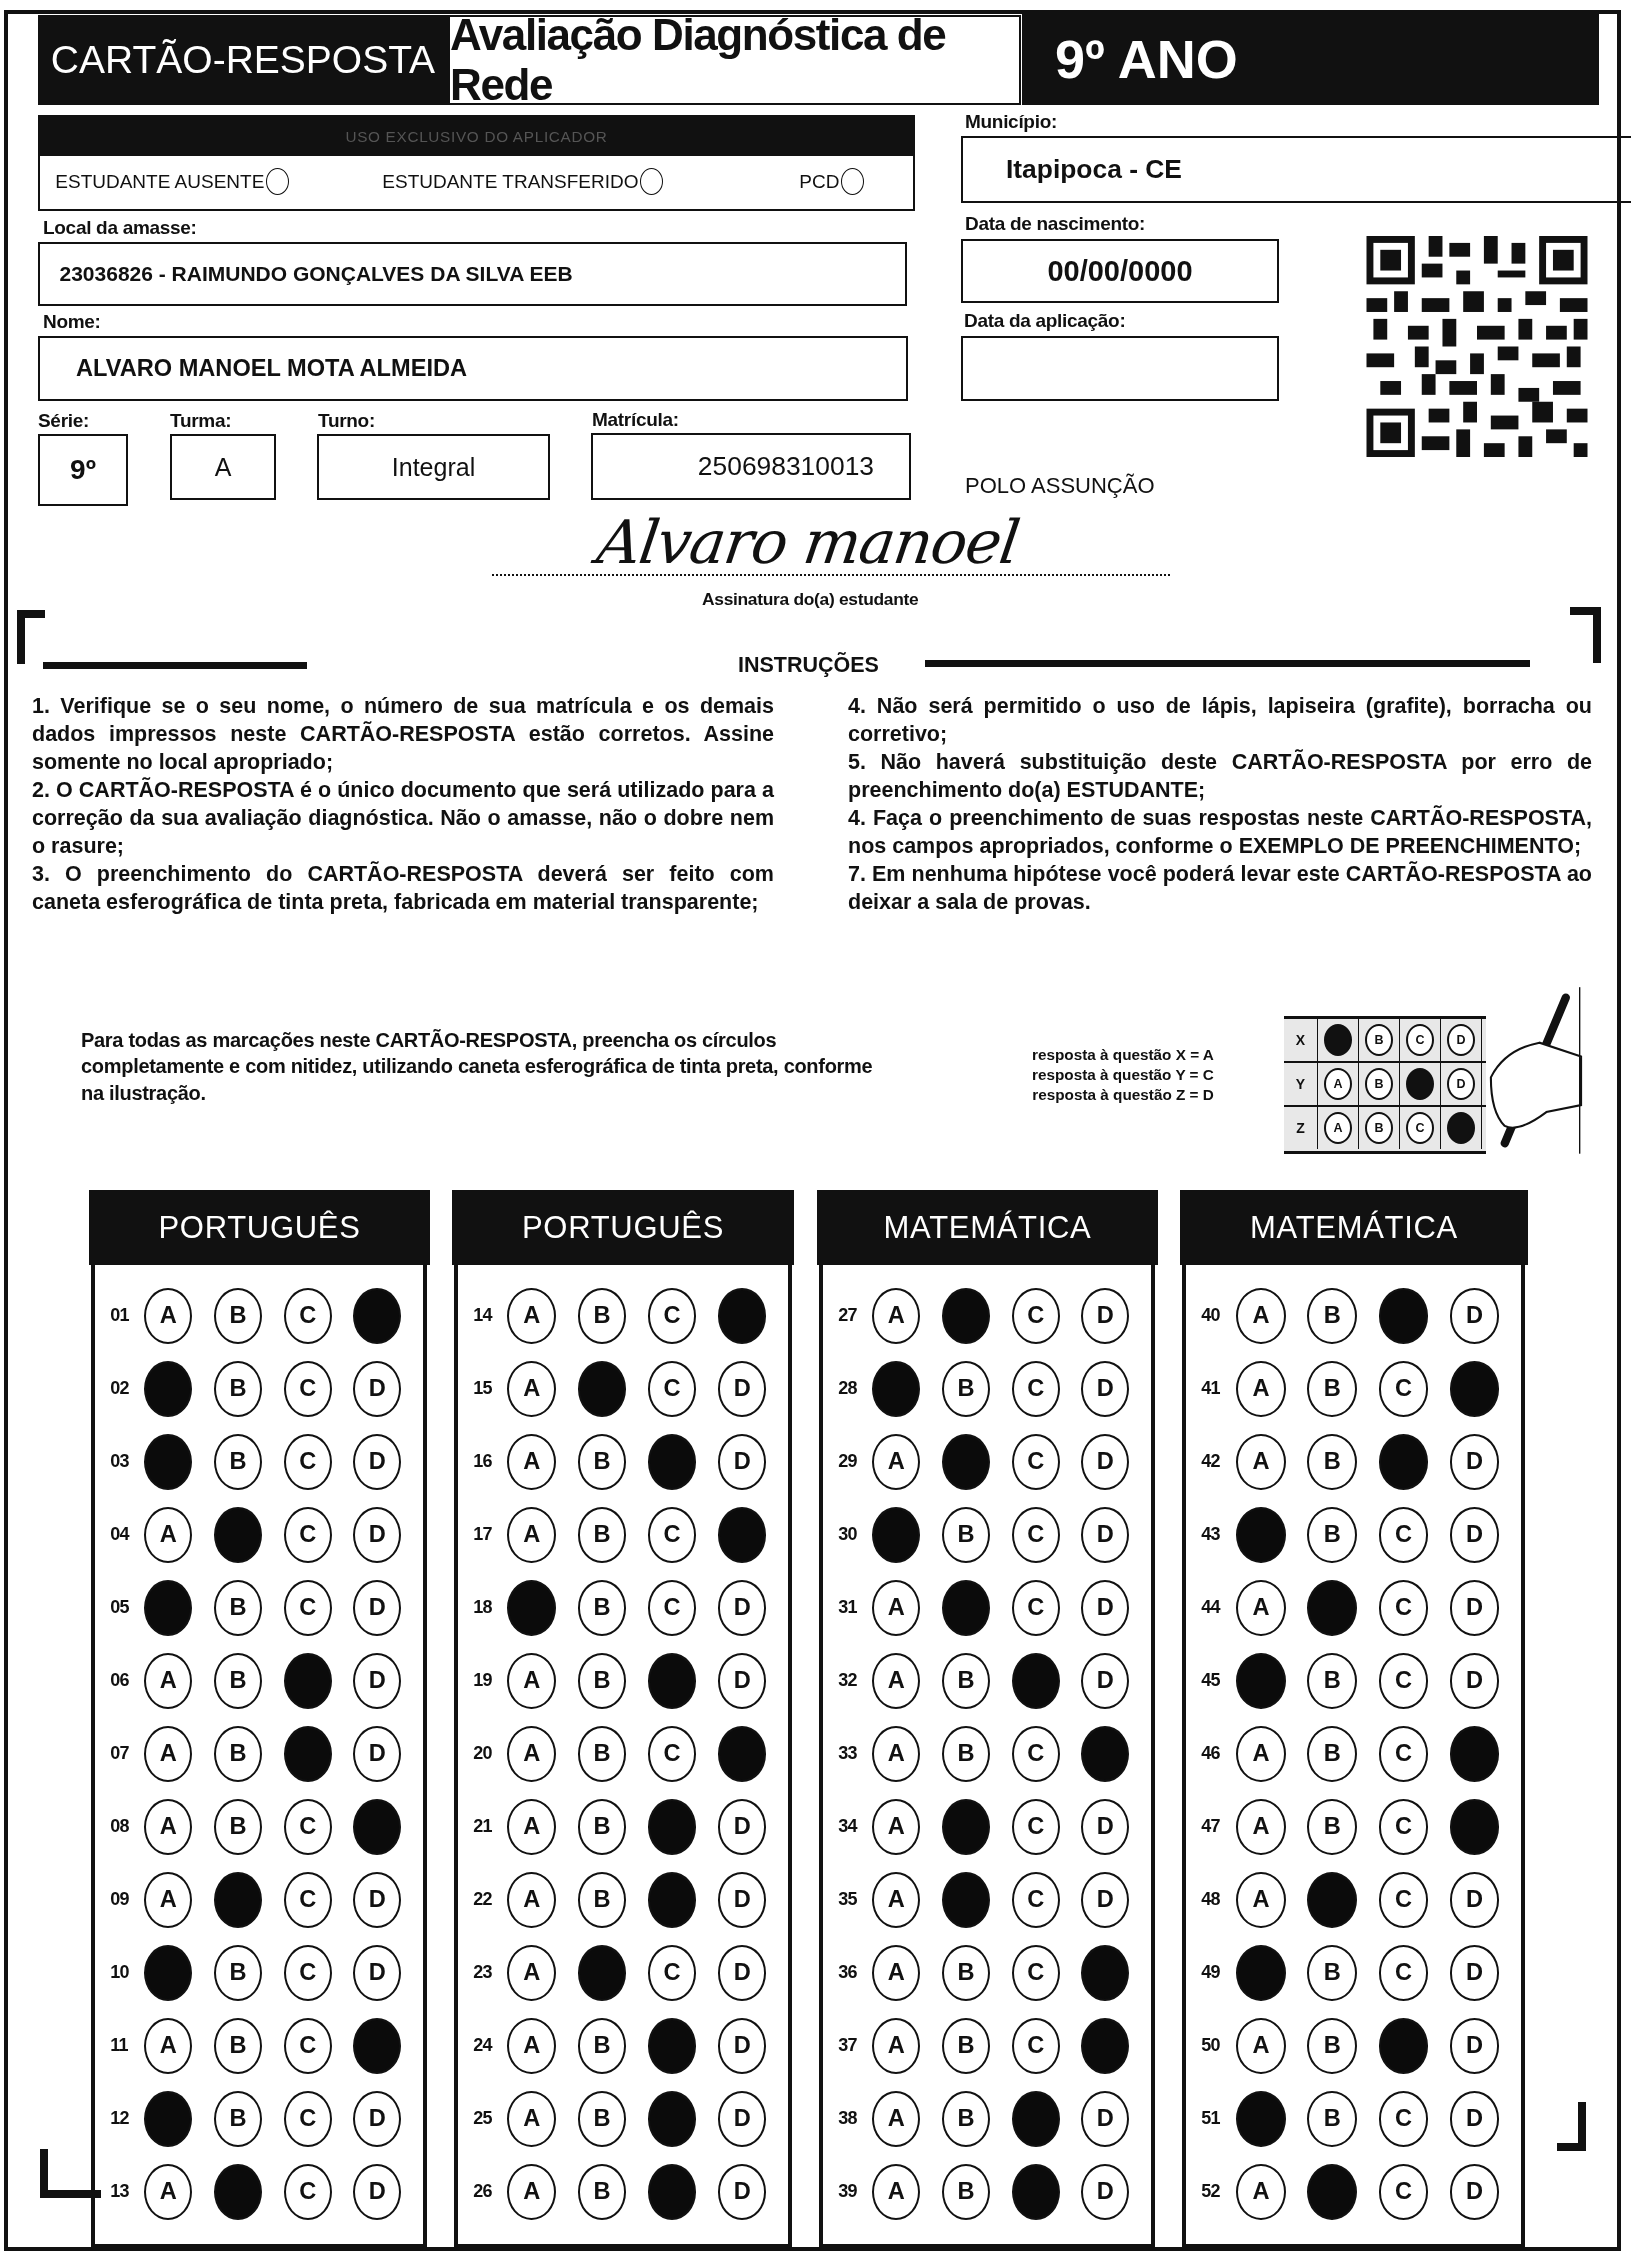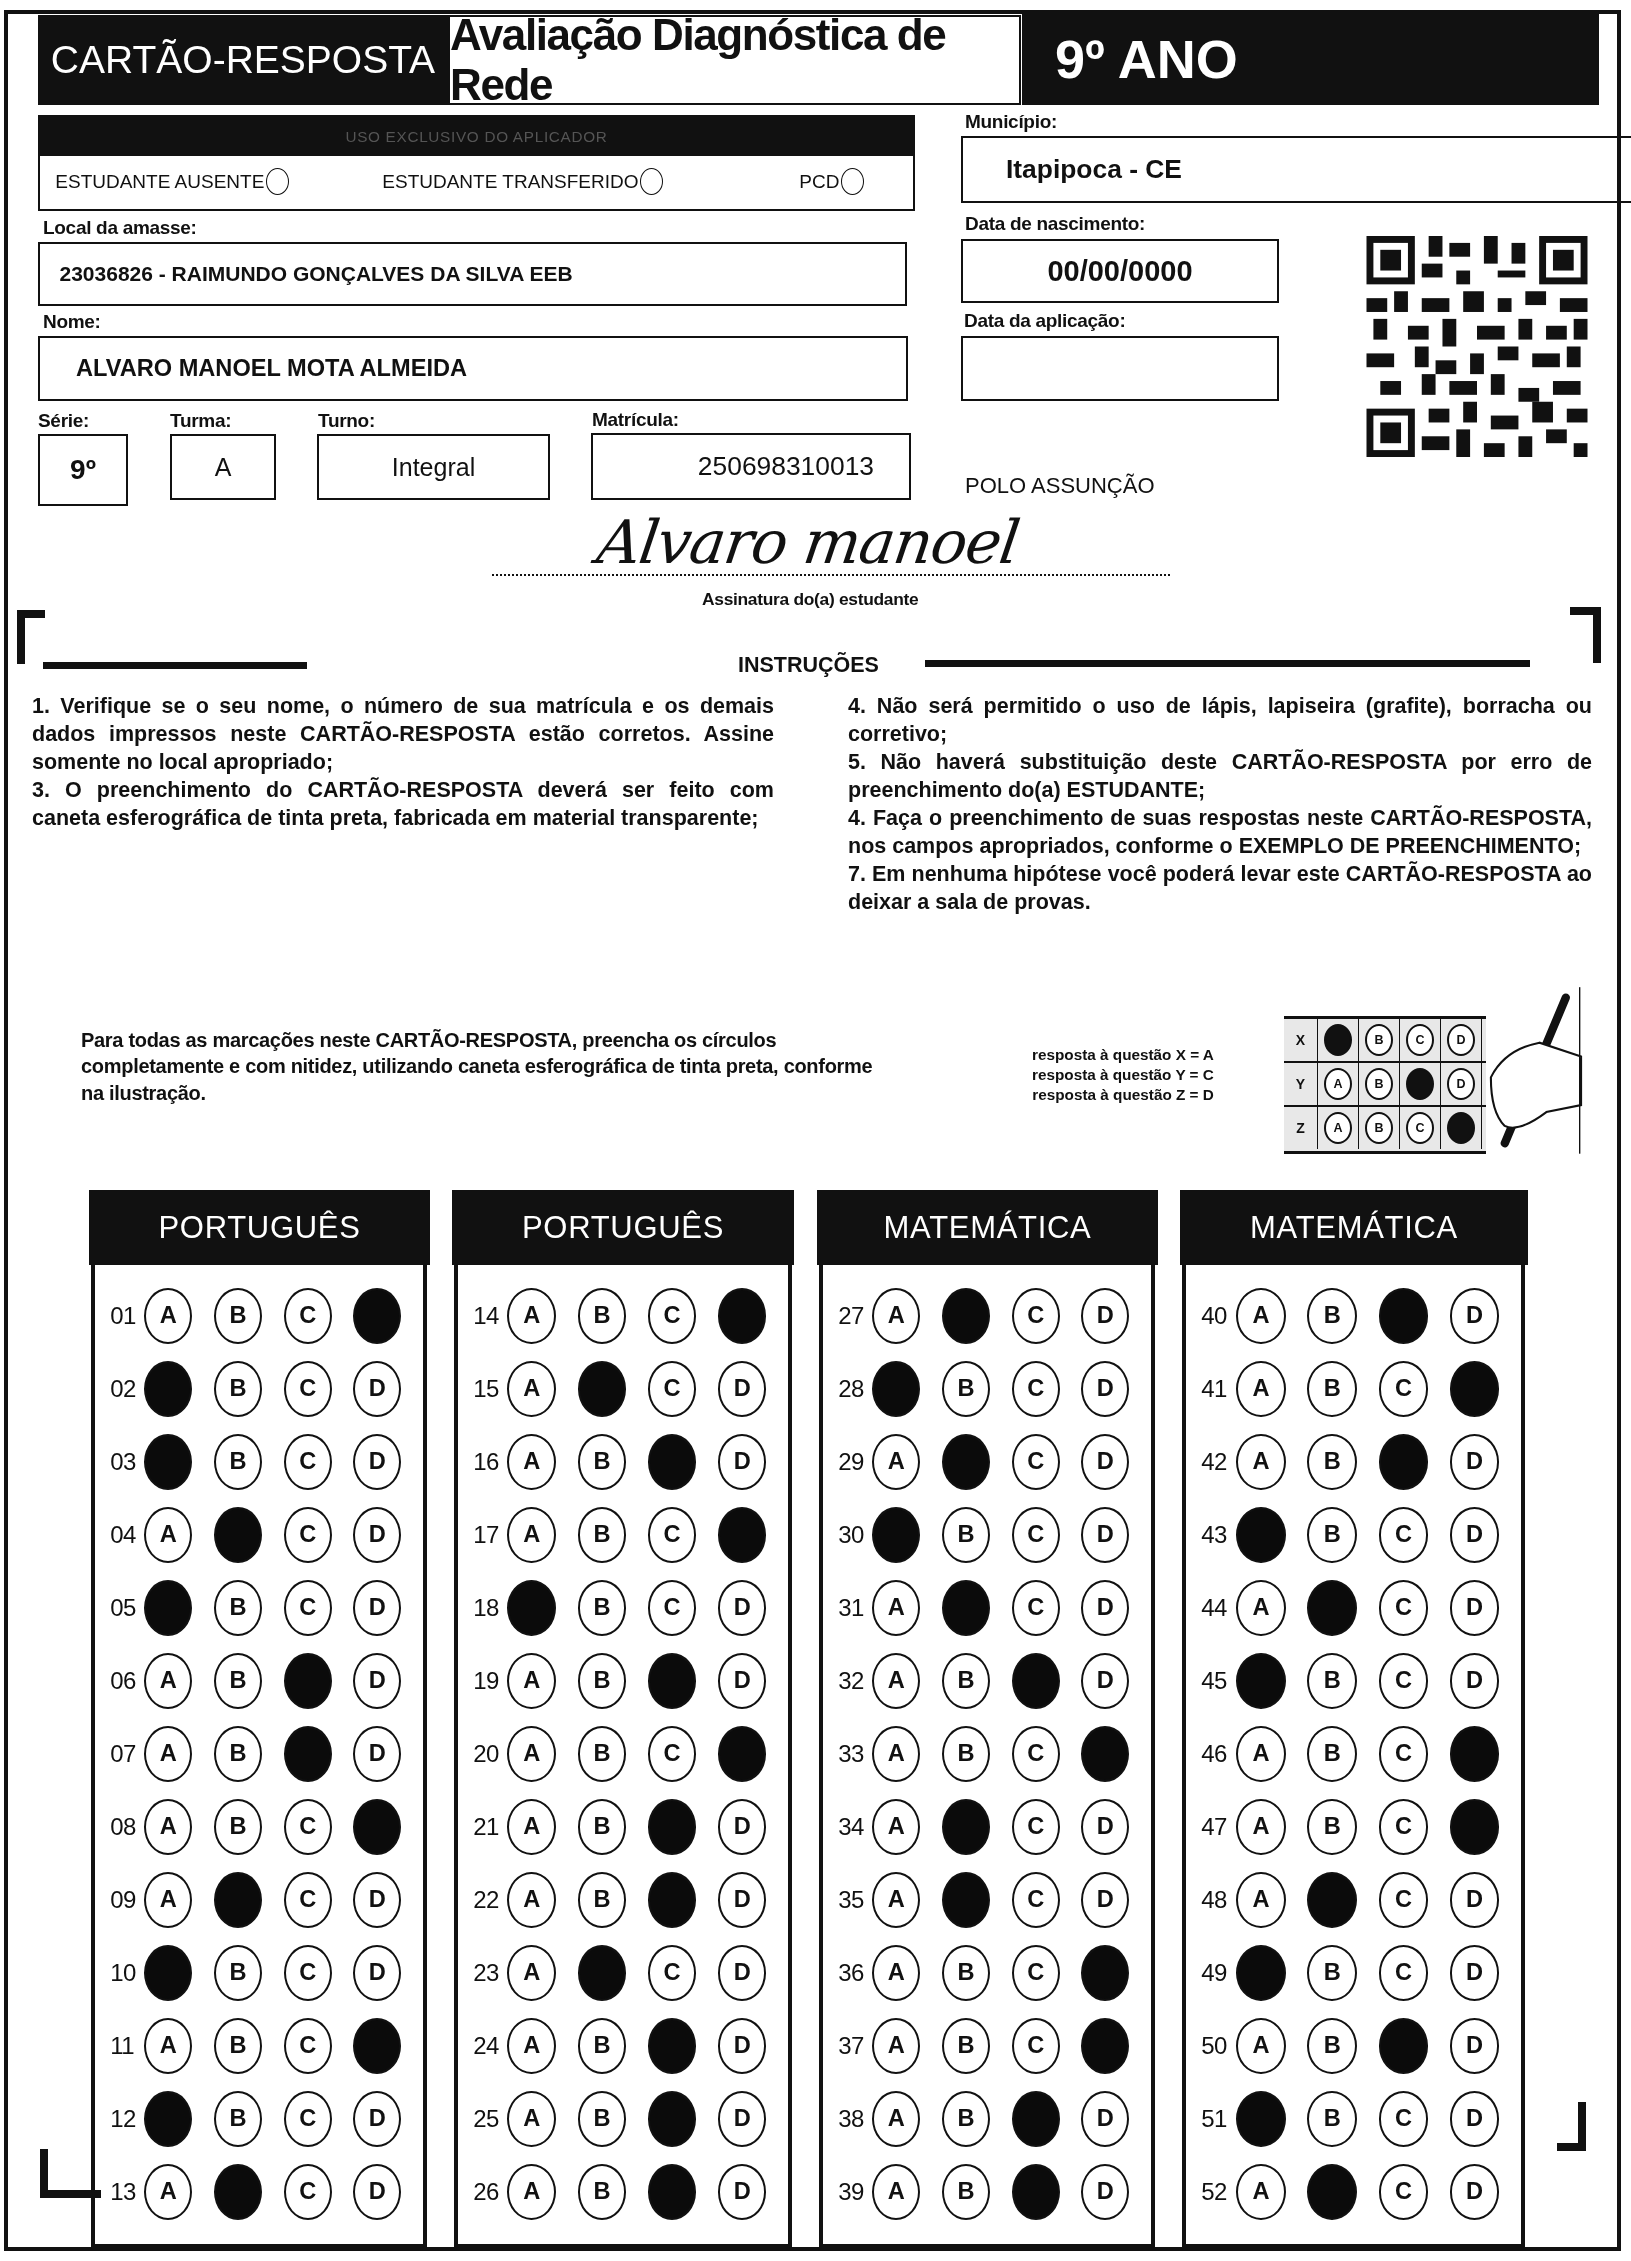--- a/index.html
+++ b/index.html
@@ -26,21 +26,21 @@
   
   .instr-col { font-size: 21.5px; line-height: 28px; font-weight: bold; text-align: justify; }
   .instr-col p { margin: 0; }
 
   .example-text { font-size: 20px; font-weight: bold; line-height: 26.4px; letter-spacing: -0.3px; }
 
   
   .subj-head { height: 75px; background: #111; color: #fff; font-size: 31px; display:flex; align-items:center; justify-content:center; letter-spacing: 0.7px; }
   .subj-box { border: 4.2px solid #111; box-sizing: border-box; padding-top: 18px; }
   .q-row { height: 73px; display:flex; align-items:center; padding-left: 15.3px; }
-  .q-num { width: 36px; font-size: 24px; font-weight: normal; letter-spacing: -0.7px; }
+  .q-num { width: 36px; font-size: 18px; font-weight: bold; letter-spacing: -0.7px; }
   .bubble { width: 51px; height: 56px; border: 2.8px solid #111; border-radius: 50%; box-sizing: border-box; display:flex; align-items:center; justify-content:center; font-size: 23.6px; font-weight: bold; margin-right: 21.5px; }
   .bubble.filled { background: #0b0b0b; color: transparent; }
 
   .corner { background: #111; }
 
   
   .ex-grid { left: 1284px; top: 1016px; width: 202px; height: 132px; border-top: 3.5px solid #111; border-bottom: 3.5px solid #111; background: #e8e8e8; }
   .ex-row { display:flex; height: 42px; border-bottom: 2.1px solid #111; }
   .ex-row:last-child { border-bottom: none; }
   .ex-cell { width: 40px; display:flex; align-items:center; justify-content:center; border-right: 1.4px solid #111; font-size: 14px; font-weight: bold; }
@@ -191,20 +191,21 @@
 <div class="abs corner" style="left:40px;top:2190px;width:61px;height:7.6px;"></div>
 <div class="abs corner" style="left:1578px;top:2102px;width:7.6px;height:49px;"></div>
 <div class="abs corner" style="left:1557px;top:2143px;width:28px;height:7.6px;"></div>
 
 <div class="abs corner" style="left:43px;top:662px;width:264px;height:7px;"></div>
 <div class="abs" style="left:738px;top:653px;font-size:21.5px;font-weight:bold;">INSTRUÇÕES</div>
 <div class="abs corner" style="left:925px;top:660px;width:605px;height:7px;"></div>
 
 <div class="abs instr-col" style="left:32px;top:692px;width:742px;">
   <p>1. Verifique se o seu nome, o número de sua matrícula e os demais dados impressos neste CARTÃO-RESPOSTA estão corretos. Assine somente no local apropriado;</p>
+  <p>2. O CARTÃO-RESPOSTA é o único documento que será utilizado para a correção da sua avaliação diagnóstica. Não o amasse, não o dobre nem o rasure;</p>
   <p>3. O preenchimento do CARTÃO-RESPOSTA deverá ser feito com caneta esferográfica de tinta preta, fabricada em material transparente;</p>
 </div>
 <div class="abs instr-col" style="left:848px;top:692px;width:744px;">
   <p>4. Não será permitido o uso de lápis, lapiseira (grafite), borracha ou corretivo;</p>
   <p>5. Não haverá substituição deste CARTÃO-RESPOSTA por erro de preenchimento do(a) ESTUDANTE;</p>
   <p>4. Faça o preenchimento de suas respostas neste CARTÃO-RESPOSTA, nos campos apropriados, conforme o EXEMPLO DE PREENCHIMENTO;</p>
   <p>7. Em nenhuma hipótese você poderá levar este CARTÃO-RESPOSTA ao deixar a sala de provas.</p>
 </div>
 
 <div class="abs example-text" style="left:81px;top:1027px;width:799px;">Para todas as marcações neste CARTÃO-RESPOSTA, preencha os círculos completamente e com nitidez, utilizando caneta esferográfica de tinta preta, conforme na ilustração.</div>

